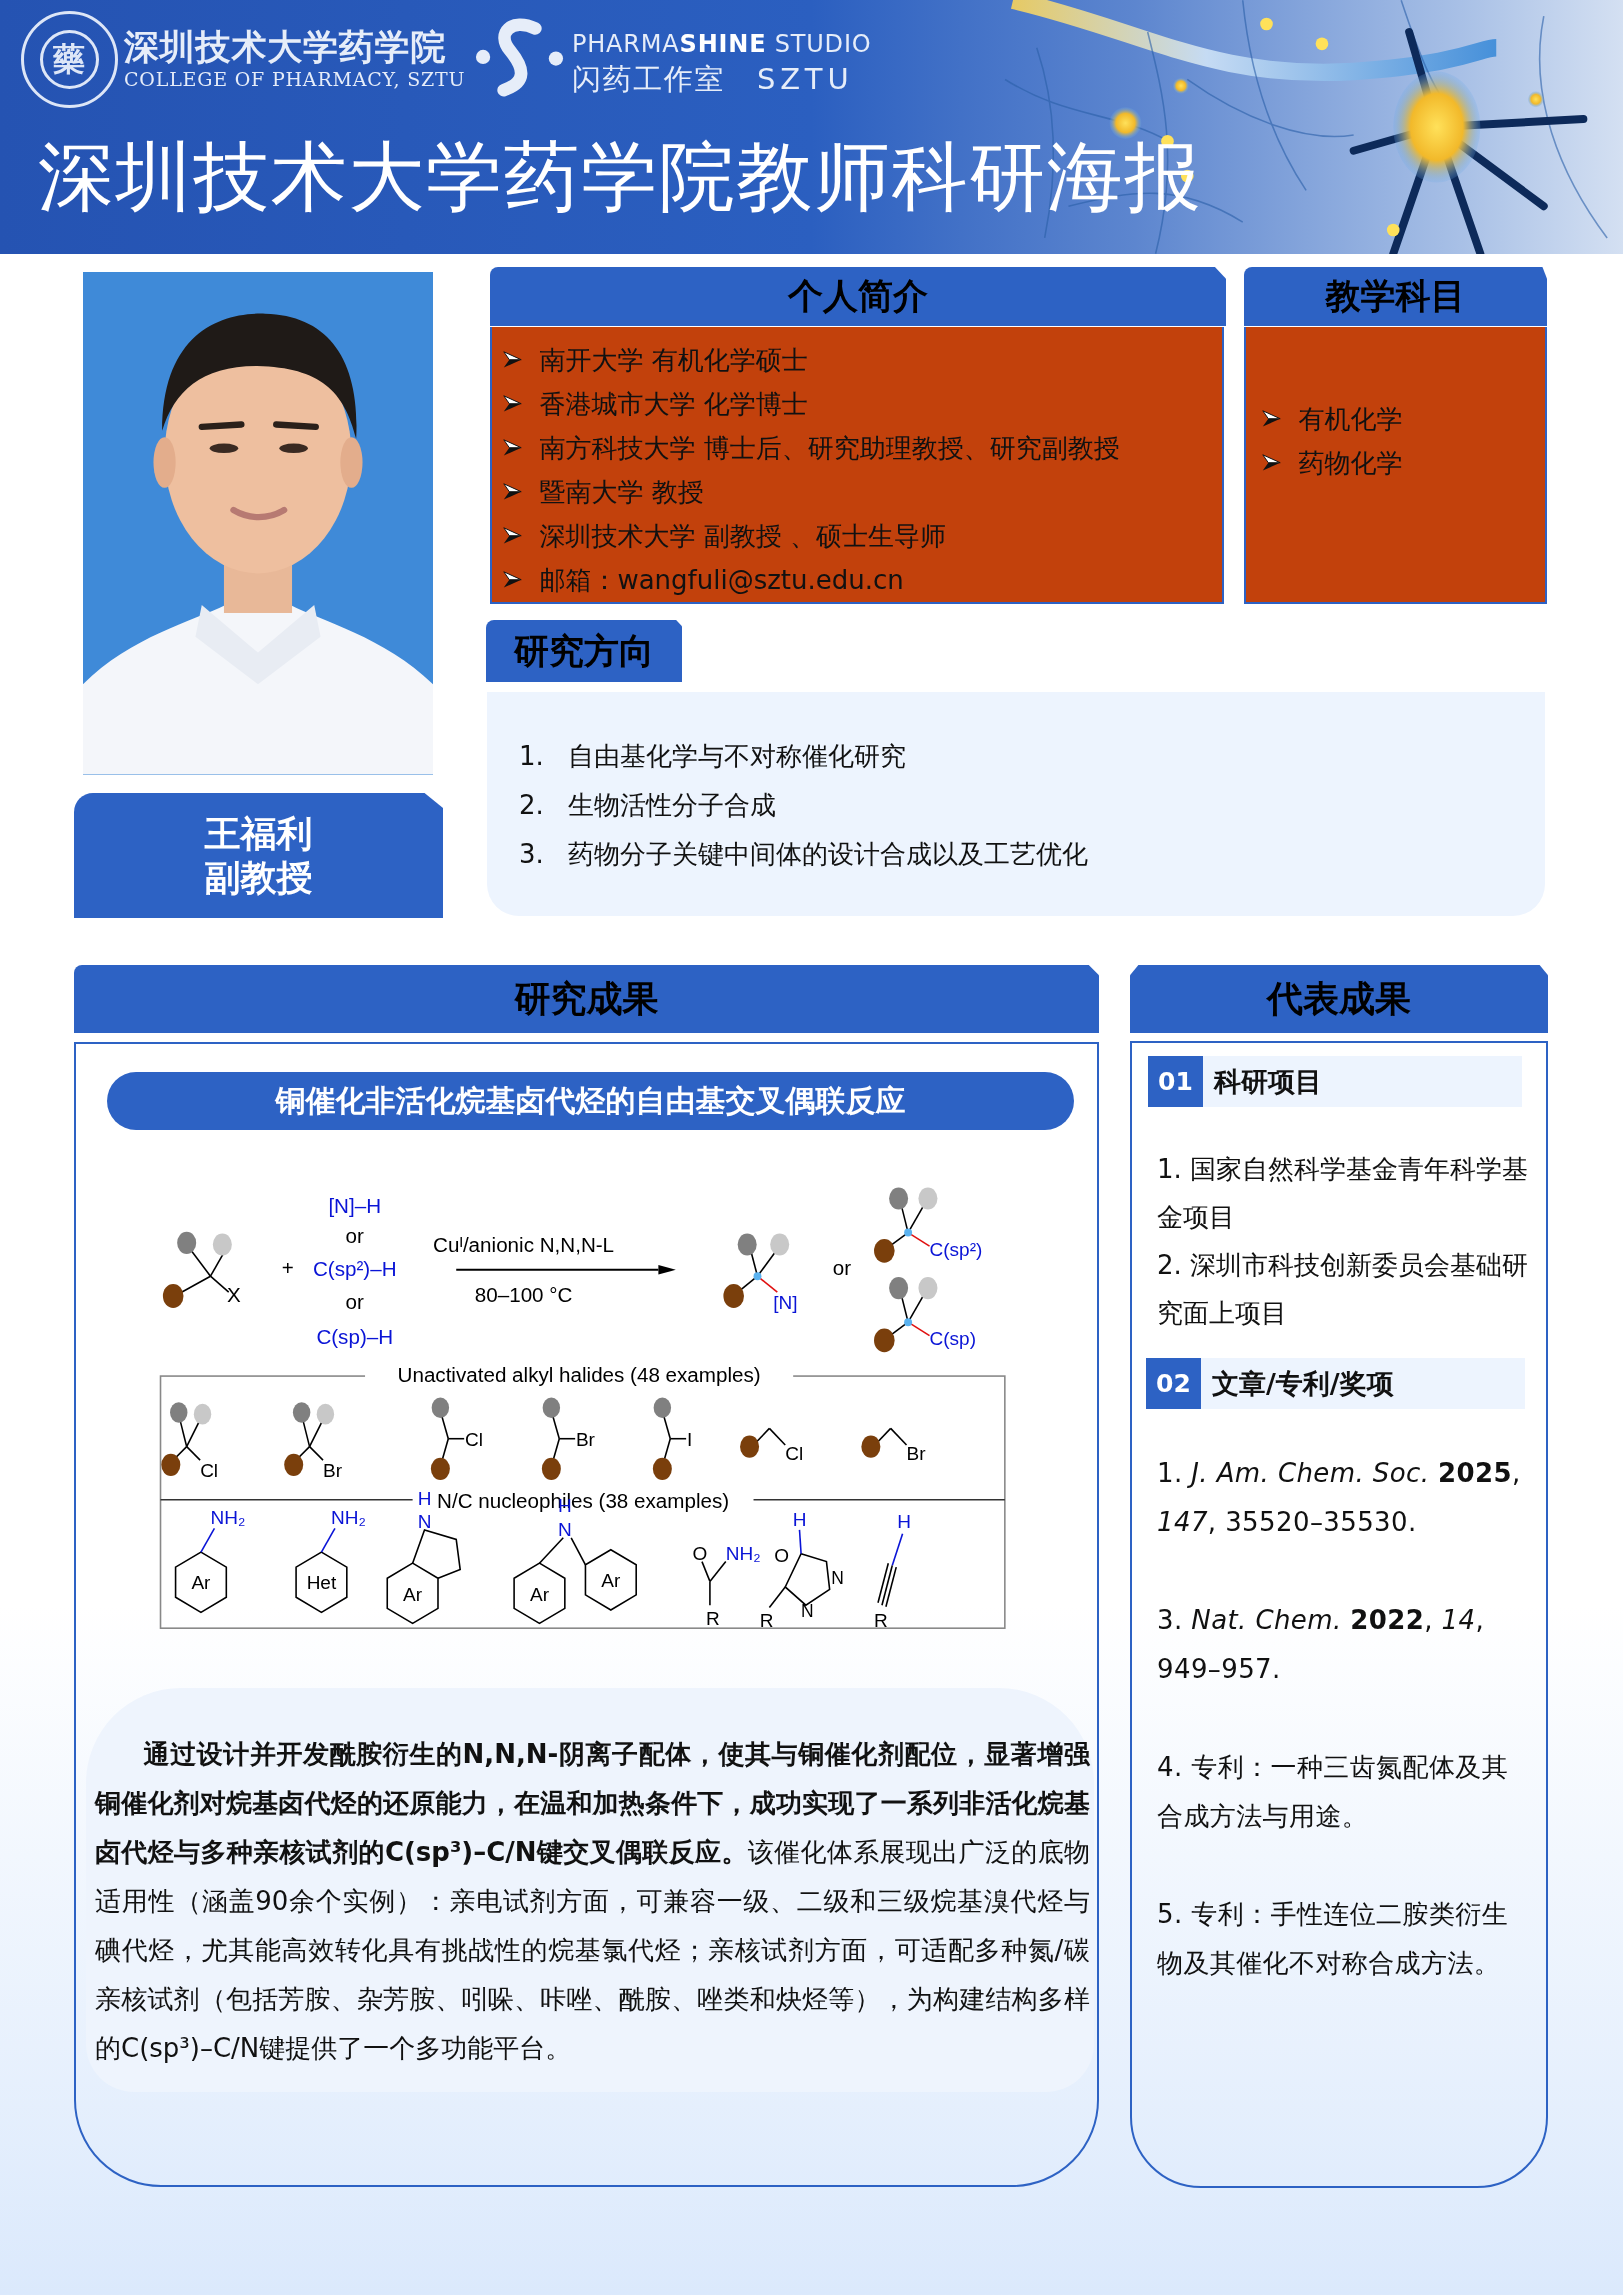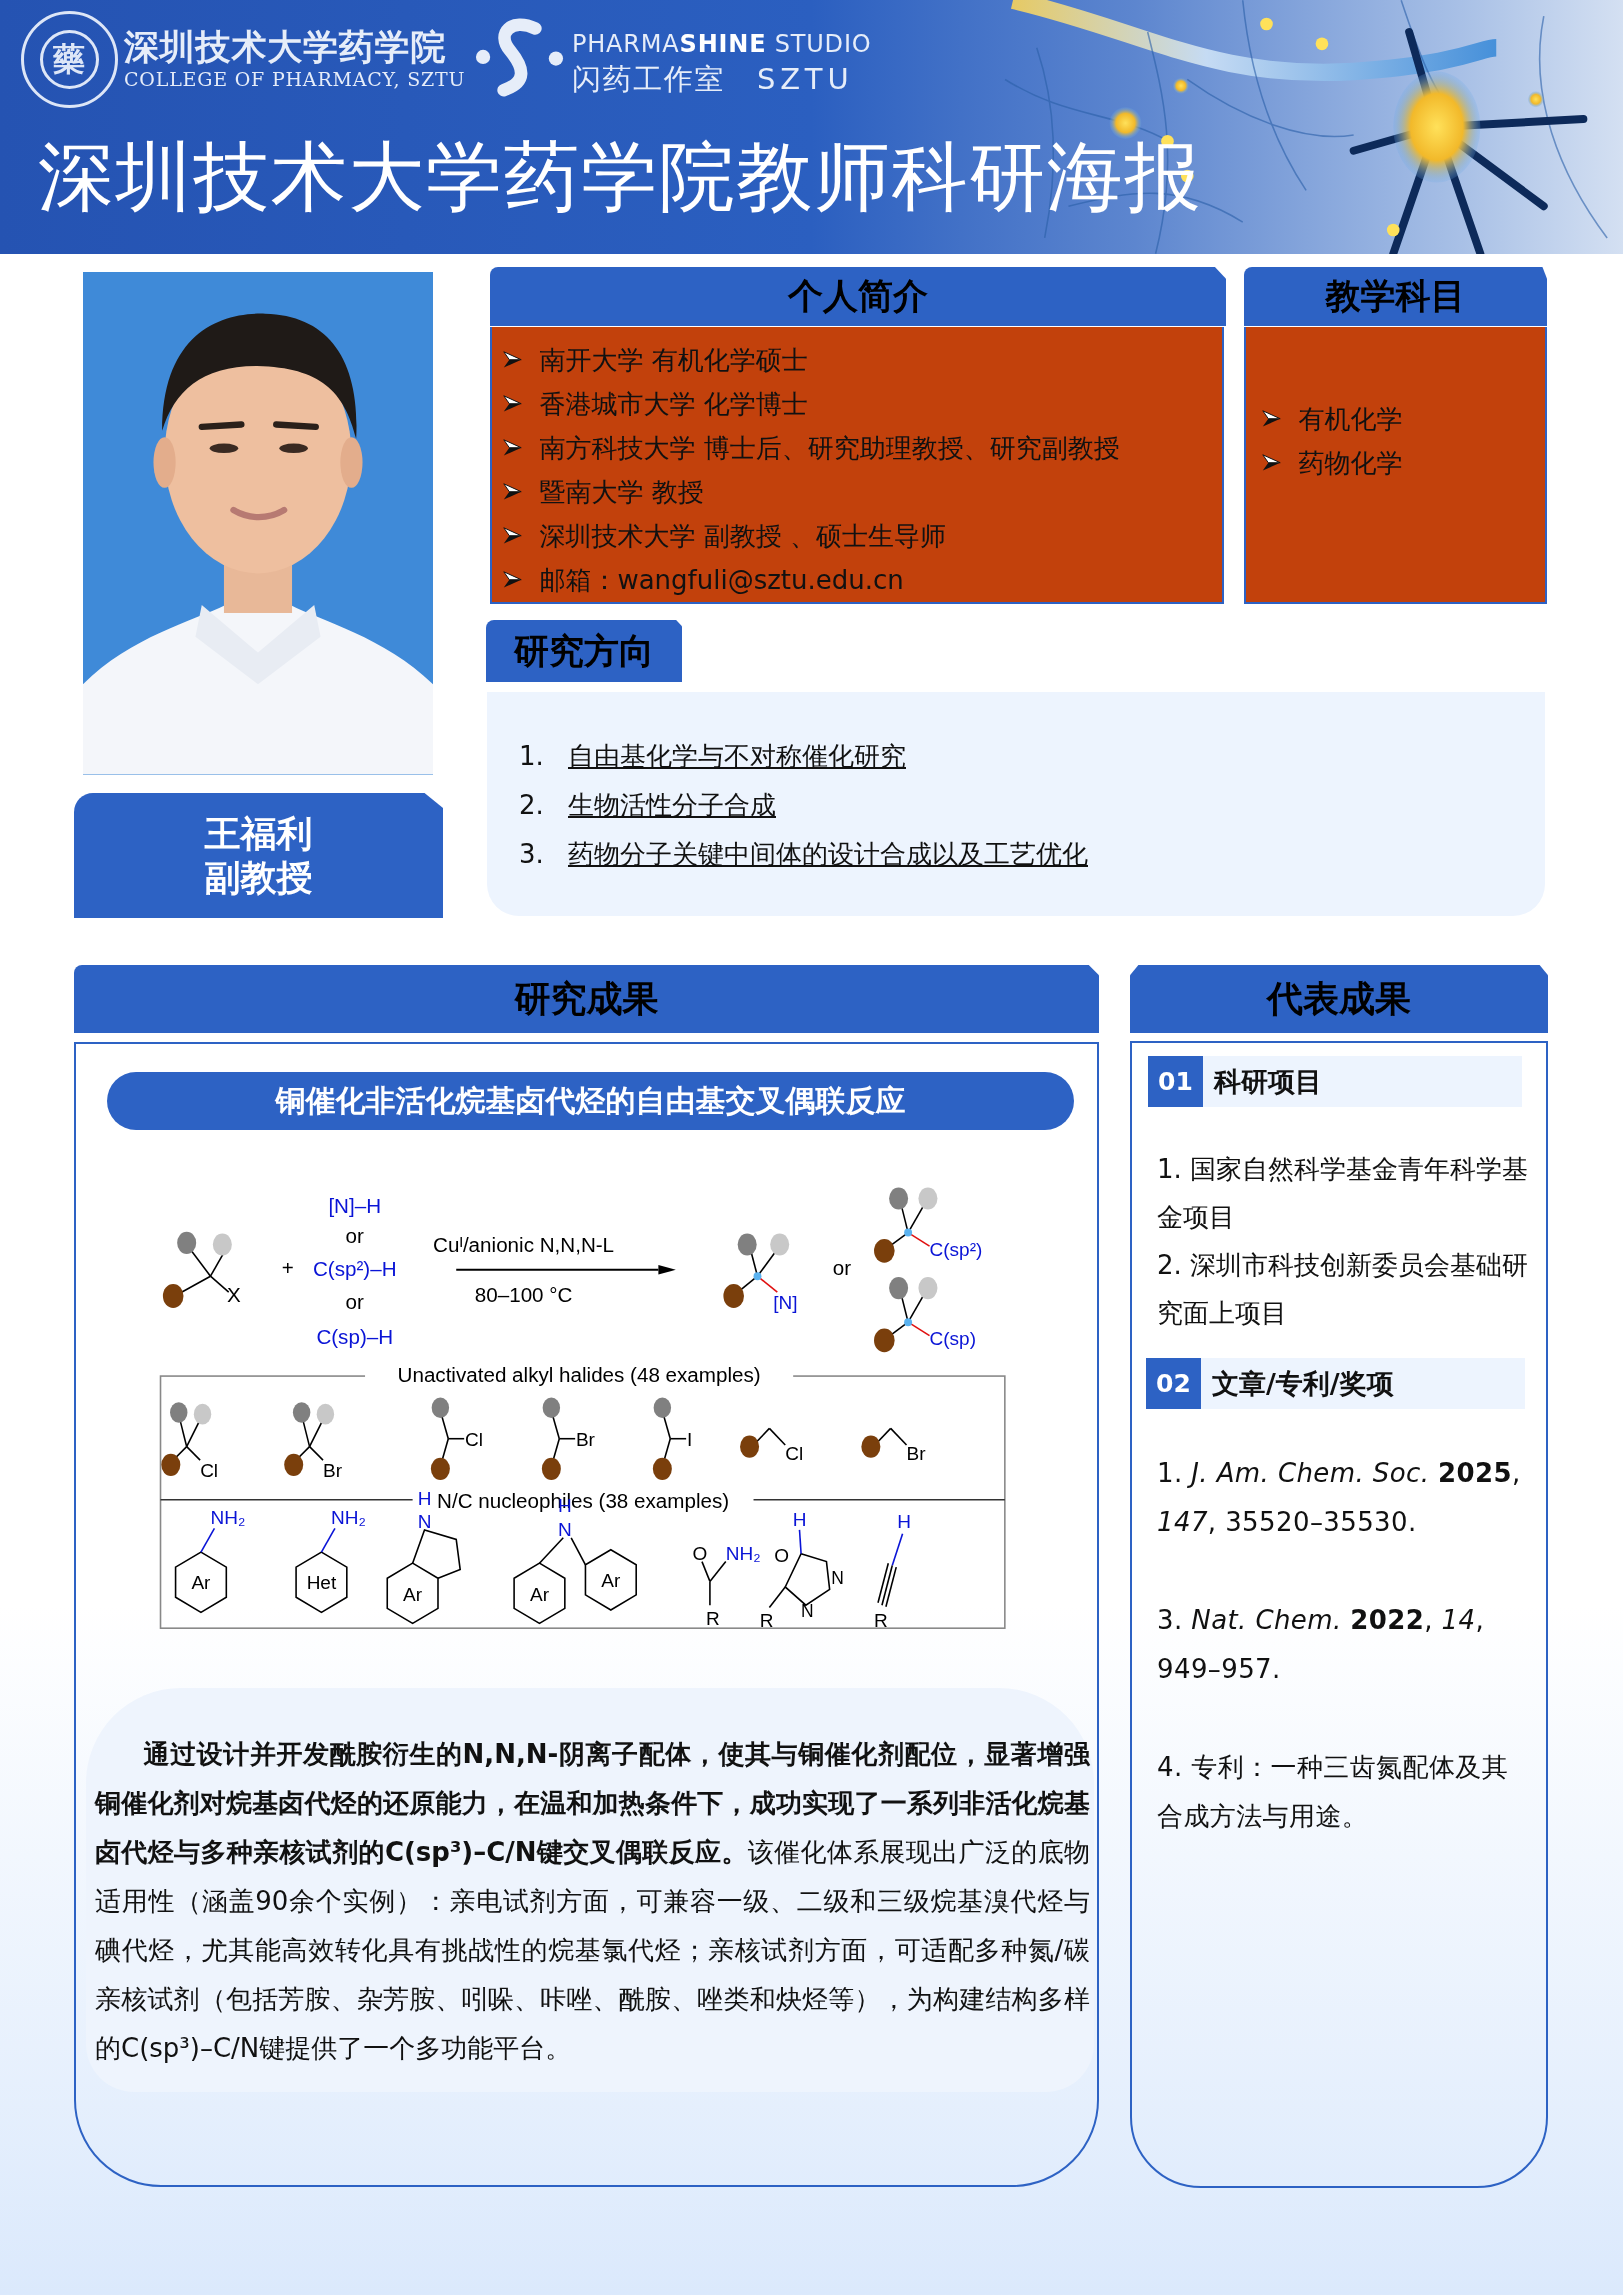--- a/index.html
+++ b/index.html
@@ -91,21 +91,21 @@
 
   
   .dir-header {
     left: 486px; top: 620px; width: 196px; height: 62px; font-size: 35px;
     clip-path: polygon(0 0, 97% 0, 100% 10%, 100% 100%, 0 100%);
   }
   .dir-box {
     position: absolute; left: 487px; top: 692px; width: 1058px; height: 224px;
     background: #edf4fe; border-radius: 0 0 32px 32px;
   }
-  .num-list { list-style: none; position: absolute; left: 32px; top: 40px; text-decoration: underline; }
+  .num-list { list-style: none; position: absolute; left: 32px; top: 40px; }
   .num-list li { font-size: 26px; line-height: 49px; color: #111; white-space: nowrap; }
   .num-list .n { display: inline-block; width: 49px; }
 
   
   .res-header { left: 74px; top: 965px; width: 1025px; height: 68px; font-size: 36px;
     clip-path: polygon(0 0, 99% 0, 100% 15%, 100% 100%, 0 100%); }
   .res-box {
     position: absolute; left: 74px; top: 1042px; width: 1025px; height: 1145px;
     border: 2.4px solid #2d62c4; background: transparent;
     border-radius: 0 0 87px 87px;
@@ -523,14 +523,17 @@
 <ul class="pub-list">
   <li>
     <span>1. </span><i>J. Am. Chem. Soc.</i> <b>2025</b>, <i>147</i>, <span>35520–35530.</span>
   </li>
   <li>
     <span>3. </span><i>Nat. Chem.</i> <b>2022</b>, <i>14</i>, <span>949–957.</span>
   </li>
   <li>
     <span>4. </span><span>专利：一种三齿氮配体及其合成方法与用途。</span>
   </li>
+  <li>
+    <span>5. </span><span>专利：手性连位二胺类衍生物及其催化不对称合成方法。</span>
+  </li>
 </ul>
 
 
 </body></html>

